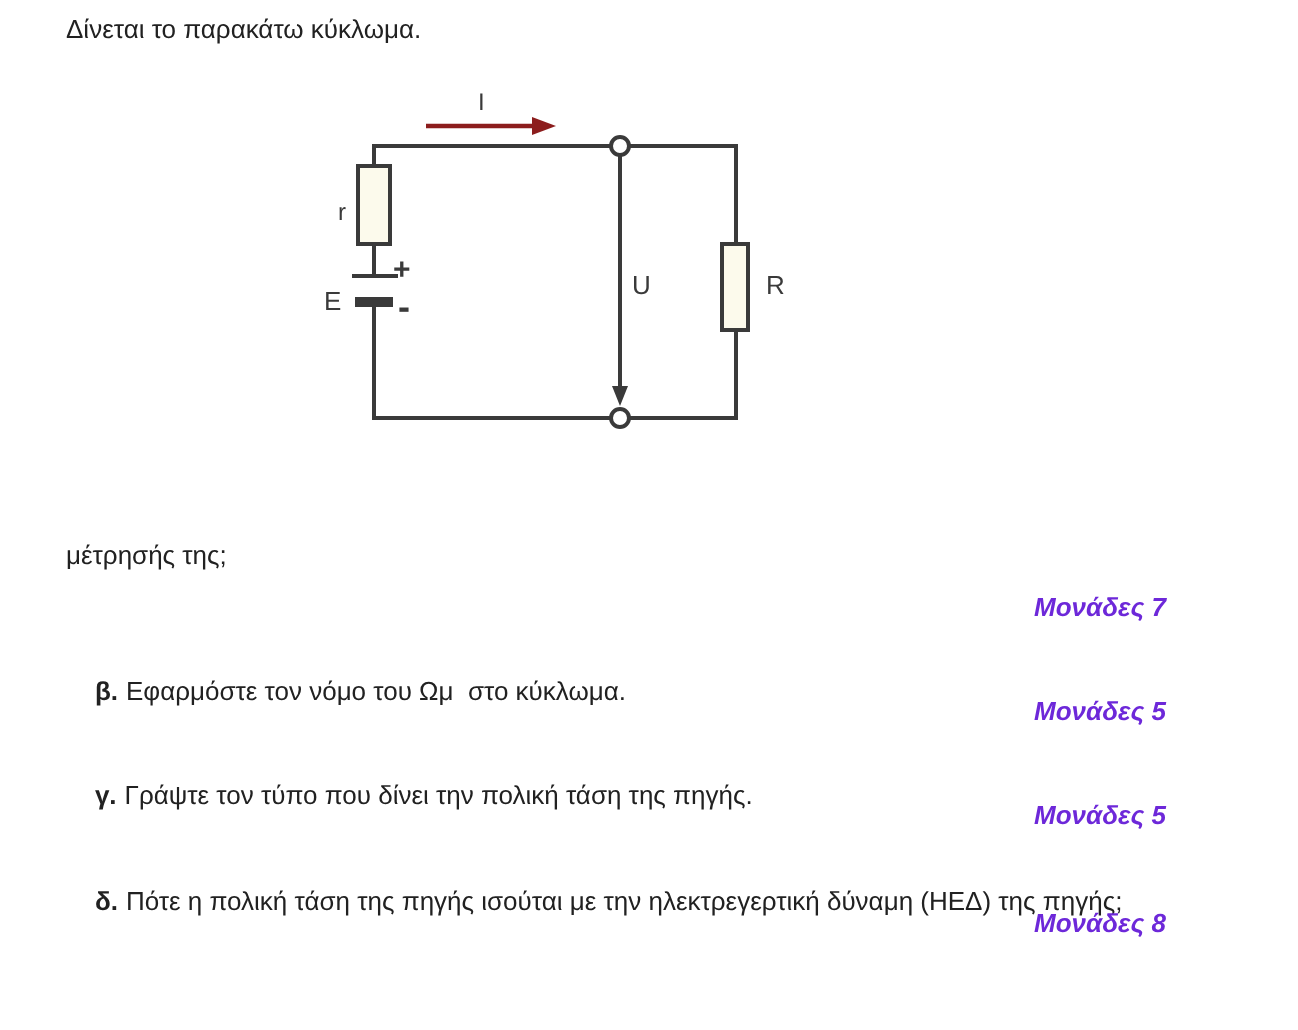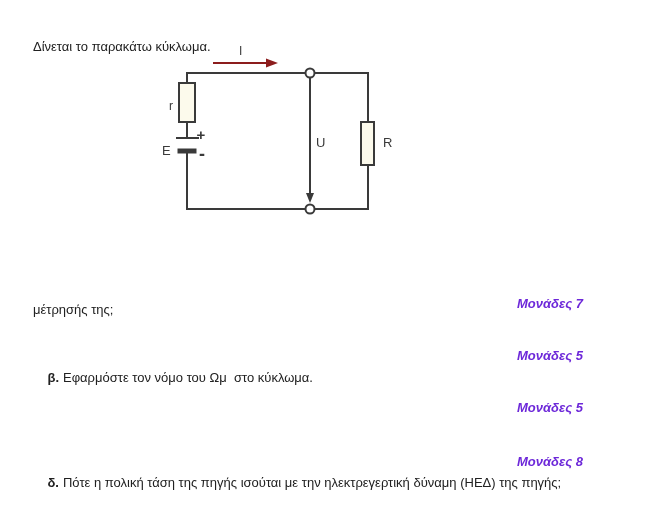--- a/index.html
+++ b/index.html
@@ -12,21 +12,20 @@
     color:#212121;
     overflow:hidden;
   }
   .line{
     position:absolute;
     left:33px;
     font-size:13px;
     line-height:16px;
     white-space:pre-wrap;
     color:#212121;
-    margin-top:32px;
   }
   .line b{margin-right:4px;}
   .points{
     position:absolute;
     right:66px;
     font-size:13px;
     font-weight:bold;
     font-style:italic;
     color:#6d28d9;
     white-space:nowrap;
@@ -90,20 +89,23 @@
   </svg>
 
   <div class="line" style="top:270px;">μέτρησής της;</div>
   <div class="points" style="top:296px;">Μονάδες 7</div>
 
   <div class="line" style="top:322px;text-align:center;">
     <b>β.</b><span>Εφαρμόστε τον νόμο του Ωμ  στο κύκλωμα.</span>
   </div>
   <div class="points" style="top:348px;">Μονάδες 5</div>
 
+  <div class="line" style="top:374px;">
+    <b>γ.</b><span>Γράψτε τον τύπο που δίνει την πολική τάση της πηγής.</span>
+  </div>
   <div class="points" style="top:400px;">Μονάδες 5</div>
 
   <div class="line" style="top:427px;">
     <b>δ.</b><span>Πότε η πολική τάση της πηγής ισούται με την ηλεκτρεγερτική δύναμη (ΗΕΔ) της πηγής;</span>
   </div>
   <div class="points" style="top:454px;">Μονάδες 8</div>
 
 </div>
 
 </body></html>

